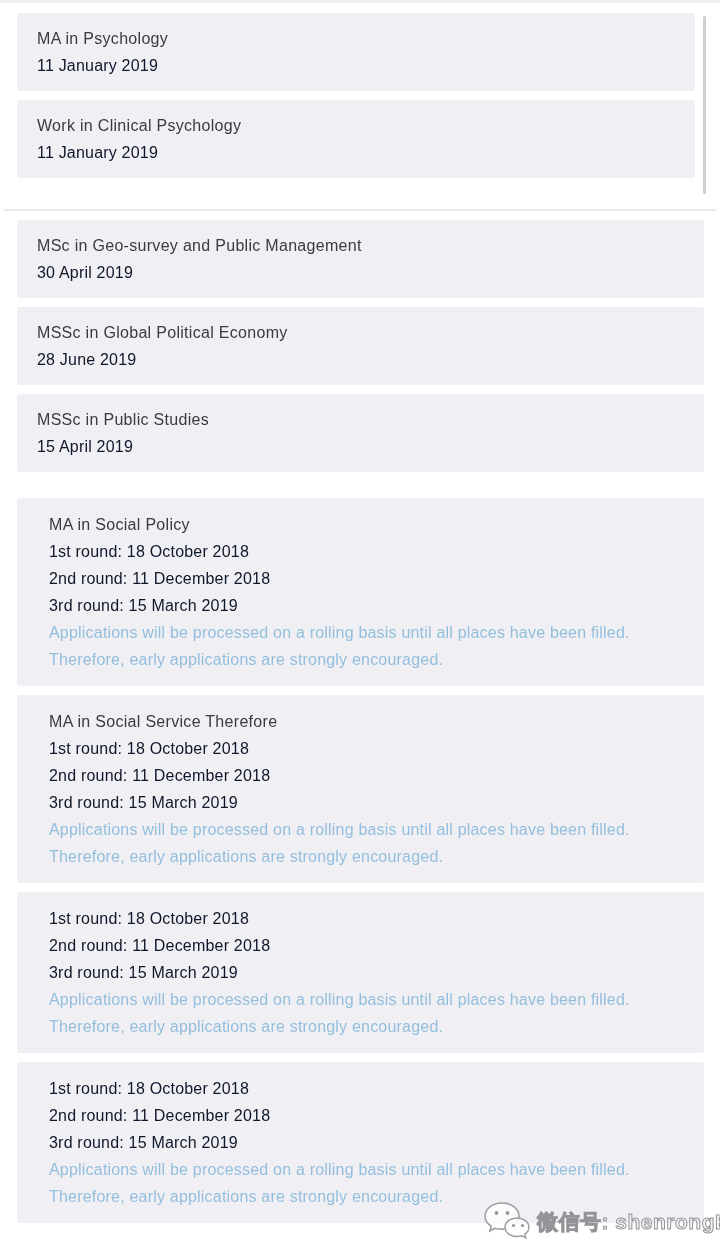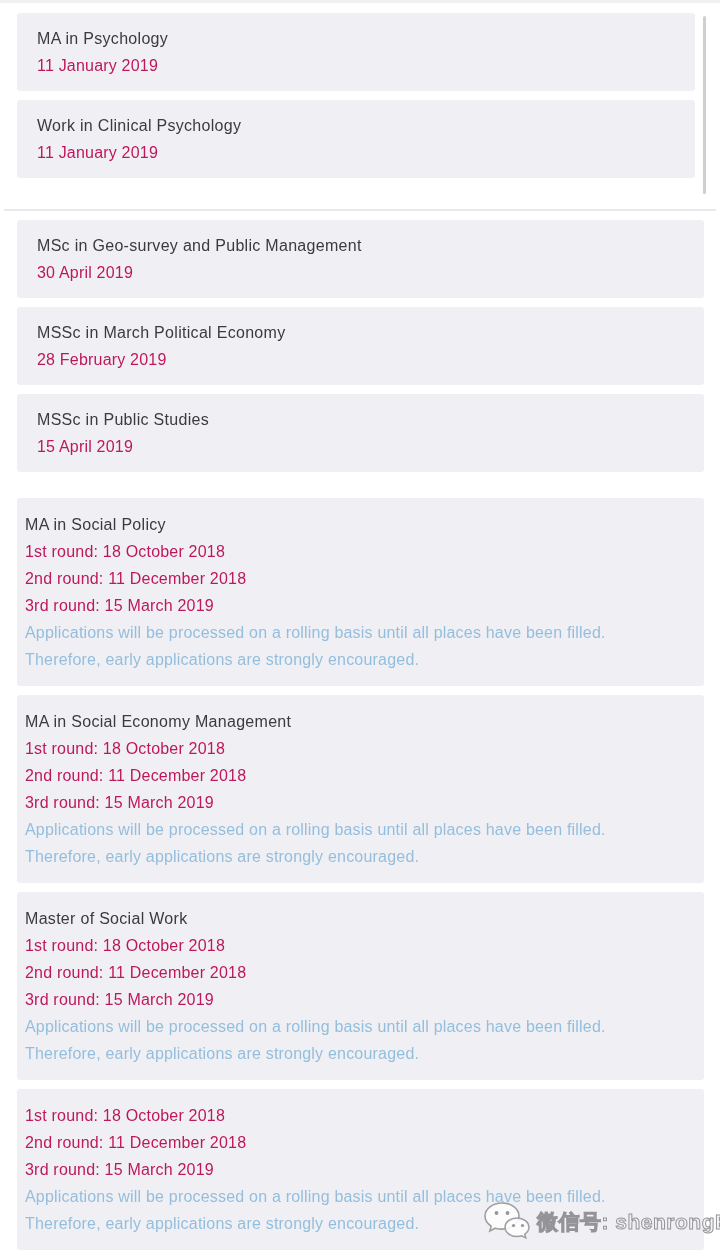--- a/index.html
+++ b/index.html
@@ -16,29 +16,29 @@
   .group-a{margin:10px 25px 0 17px;position:relative;}
   .group-b{margin:9px 16px 0 17px;}
   .group-c{margin:26px 16px 0 17px;}
   .card{
     background:#f0f0f4;
     border-radius:3px;
     padding:12px 20px 12px 20px;
     margin-bottom:9px;
     font-size:16px;
   }
-  .card.multi{padding:13px 8px;}
+  .card.multi{padding:13px 32px;}
   .card .title{
     color:#3b3b3d;
     font-weight:500;
     line-height:27px;
     letter-spacing:.3px;
   }
   .card .dl{
-    color:#be185d;
+    color:#0f172a;
     line-height:27px;
     letter-spacing:.2px;
   }
   .card .note{
     color:#93bedd;
     line-height:27px;
     letter-spacing:.2px;
     max-width:598px;
   }
   .divider{
@@ -82,46 +82,45 @@
 </section>
 
 <div class="divider"></div>
 
 <section class="group group-b">
   <article class="card">
     <div class="title">MSc in Geo-survey and Public Management</div>
     <div class="dl">30 April 2019</div>
   </article>
   <article class="card">
-    <div class="title">MSSc in March Political Economy</div>
-    <div class="dl">28 February 2019</div>
+    <div class="title">MSSc in Global Political Economy</div>
+    <div class="dl">28 June 2019</div>
   </article>
   <article class="card">
     <div class="title">MSSc in Public Studies</div>
     <div class="dl">15 April 2019</div>
   </article>
 </section>
 
 <section class="group group-c">
   <article class="card multi">
     <div class="title">MA in Social Policy</div>
     <div class="dl">1st round: 18 October 2018</div>
     <div class="dl">2nd round: 11 December 2018</div>
     <div class="dl">3rd round: 15 March 2019</div>
     <div class="note">Applications will be processed on a rolling basis until all places have been filled. Therefore, early applications are strongly encouraged.</div>
   </article>
   <article class="card multi">
-    <div class="title">MA in Social Economy Management</div>
+    <div class="title">MA in Social Service Therefore</div>
     <div class="dl">1st round: 18 October 2018</div>
     <div class="dl">2nd round: 11 December 2018</div>
     <div class="dl">3rd round: 15 March 2019</div>
     <div class="note">Applications will be processed on a rolling basis until all places have been filled. Therefore, early applications are strongly encouraged.</div>
   </article>
   <article class="card multi">
-    <div class="title">Master of Social Work</div>
     <div class="dl">1st round: 18 October 2018</div>
     <div class="dl">2nd round: 11 December 2018</div>
     <div class="dl">3rd round: 15 March 2019</div>
     <div class="note">Applications will be processed on a rolling basis until all places have been filled. Therefore, early applications are strongly encouraged.</div>
   </article>
   <article class="card multi">
     <div class="dl">1st round: 18 October 2018</div>
     <div class="dl">2nd round: 11 December 2018</div>
     <div class="dl">3rd round: 15 March 2019</div>
     <div class="note">Applications will be processed on a rolling basis until all places have been filled. Therefore, early applications are strongly encouraged.</div>

